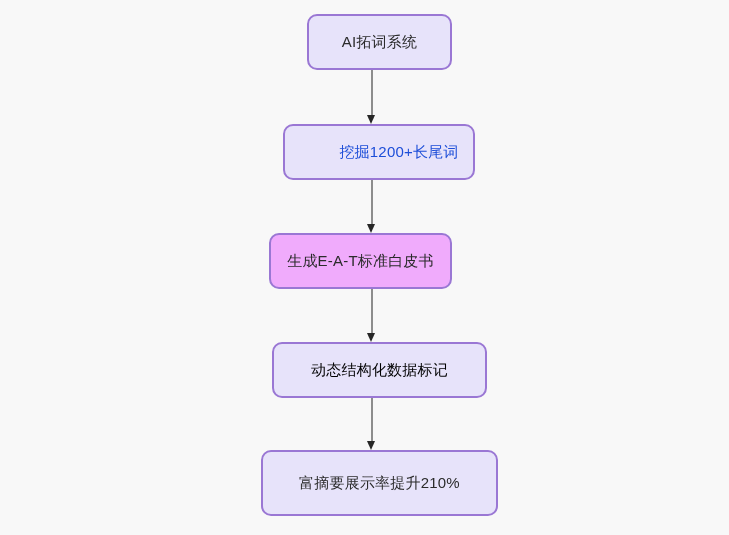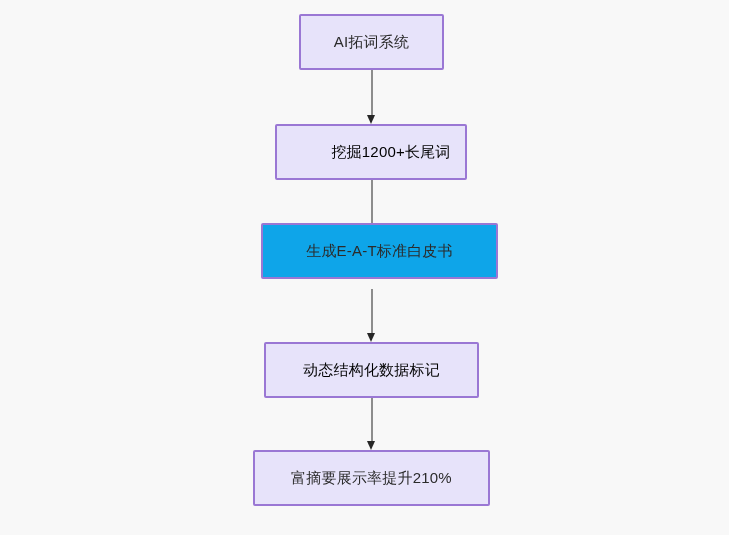--- a/index.html
+++ b/index.html
@@ -18,29 +18,30 @@
     position: relative;
     width: 729px;
     height: 535px;
   }
 
   .node {
     position: absolute;
     box-sizing: border-box;
     background: #e7e3fa;
     border: 2px solid #9a77d4;
-    border-radius: 2px;
+    border-radius: 10px;
     display: flex;
     align-items: center;
     justify-content: center;
     color: #2b2b2b;
     font-size: 15px;
     line-height: 1.2;
     letter-spacing: 0.2px;
     white-space: nowrap;
+    margin-left: 8px;
   }
 
   .node-label {
     display: block;
   }
 
   .connector {
     position: absolute;
     width: 9px;
     pointer-events: none;
@@ -85,29 +86,29 @@
 
   <div class="connector" style="left: 367px; top: 398px; height: 52px;">
     <div class="stem" style="height: 44px; background: rgb(141, 141, 141);"></div>
     <div class="head" style="border-top-color: rgb(38, 38, 38);"></div>
   </div>
 
   <div class="node" style="left: 299px; top: 14px; width: 145px; height: 56px; background: rgb(231, 227, 250); border-color: rgb(154, 119, 212); color: rgb(43, 43, 43);">
     <span class="node-label">AI拓词系统</span>
   </div>
 
-  <div class="node" style="left: 275px; top: 124px; width: 192px; height: 56px; background: rgb(231, 227, 250); border-color: rgb(154, 119, 212); color: #000000; padding-left: 40px;">
+  <div class="node" style="left: 275px; top: 124px; width: 192px; height: 56px; background: rgb(231, 227, 250); border-color: rgb(154, 119, 212); color: #1d4ed8; padding-left: 40px;">
     <span class="node-label">挖掘1200+长尾词</span>
   </div>
 
-  <div class="node" style="left: 261px; top: 223px; width: 237px; height: 56px; background: #0ea5e9; border-color: rgb(154, 119, 212); color: rgb(43, 43, 43);">
+  <div class="node" style="left: 261px; top: 233px; width: 183px; height: 56px; background: #f0abfc; border-color: rgb(154, 119, 212); color: rgb(43, 43, 43);">
     <span class="node-label">生成E-A-T标准白皮书</span>
   </div>
 
   <div class="node" style="left: 264px; top: 342px; width: 215px; height: 56px; background: rgb(231, 227, 250); border-color: rgb(154, 119, 212); color: #000000;">
     <span class="node-label">动态结构化数据标记</span>
   </div>
 
-  <div class="node" style="left: 253px; top: 450px; width: 237px; height: 56px; background: rgb(231, 227, 250); border-color: rgb(154, 119, 212); color: rgb(43, 43, 43); justify-content: center;">
+  <div class="node" style="left: 253px; top: 450px; width: 237px; height: 66px; background: rgb(231, 227, 250); border-color: rgb(154, 119, 212); color: rgb(43, 43, 43); justify-content: center;">
     <span class="node-label">富摘要展示率提升210%</span>
   </div>
 
 </div>
 
 </body></html>

